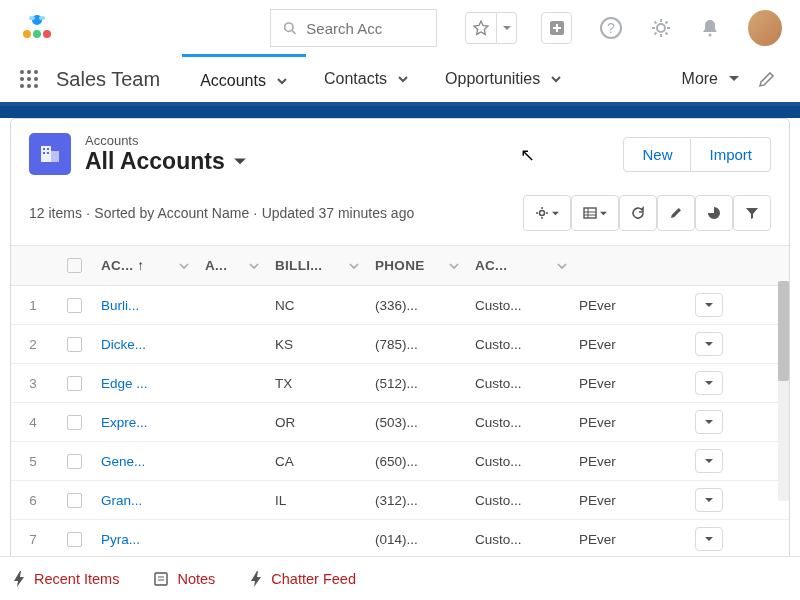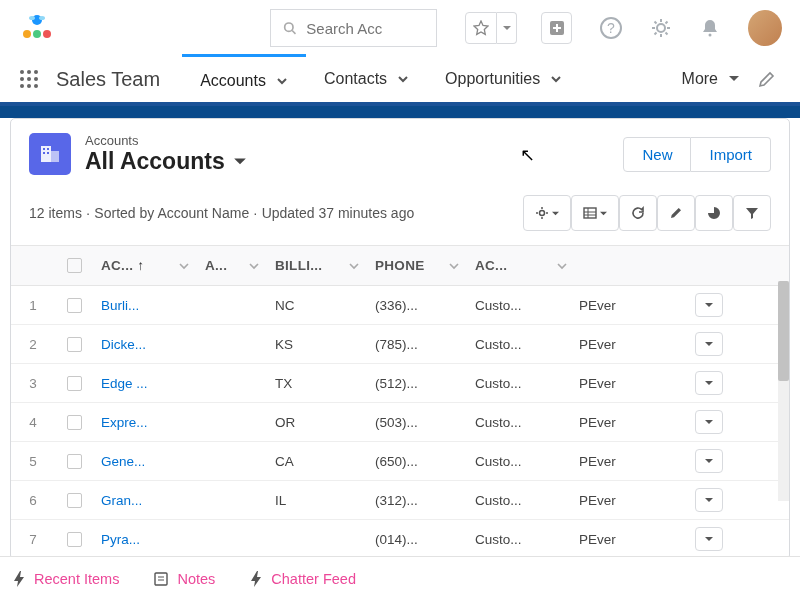--- a/index.html
+++ b/index.html
@@ -57,21 +57,21 @@
 .col-owner { width: 108px; }
 .col-act { width: 60px; justify-content: center; }
 .chev-th { color: #aaa; margin-left: auto; }
 .tr { display: flex; border-bottom: 1px solid #eee; align-items: center; height: 39px; }
 .link { color: #0070d2; }
 .row-act { width: 28px; height: 24px; border: 1px solid #d8dade; border-radius: 4px; display: inline-flex; align-items: center; justify-content: center; color: #555; }
 .chkbox { width: 15px; height: 15px; border: 1px solid #c8c8c8; border-radius: 2px; }
 .scrollbar { position: absolute; right: 0; top: 36px; width: 11px; height: 220px; background: #f0f0f0; }
 .scrollbar .thumb { width: 11px; height: 100px; background: #c2c2c2; border-radius: 2px; }
 
-.bottombar { position: absolute; bottom: 0; left: 0; right: 0; height: 44px; border-top: 1px solid #e2e2e2; background: #fff; display: flex; align-items: center; padding: 0 12px; gap: 34px; font-size: 14.5px; color: #ec4899; }
+.bottombar { position: absolute; bottom: 0; left: 0; right: 0; height: 44px; border-top: 1px solid #e2e2e2; background: #fff; display: flex; align-items: center; padding: 0 12px; gap: 34px; font-size: 14.5px; color: #b91c1c; }
 .bottombar .bitem { display: flex; align-items: center; gap: 8px; }
 .cursor { position: absolute; left: 520px; top: 144px; font-size: 18px; color: #000; pointer-events: none; }
 svg { display: block; }
 </style>
 </head>
 <body>
 
 <div class="topbar">
   <div class="logo">
     <svg width="36" height="36" viewBox="0 0 36 36">

